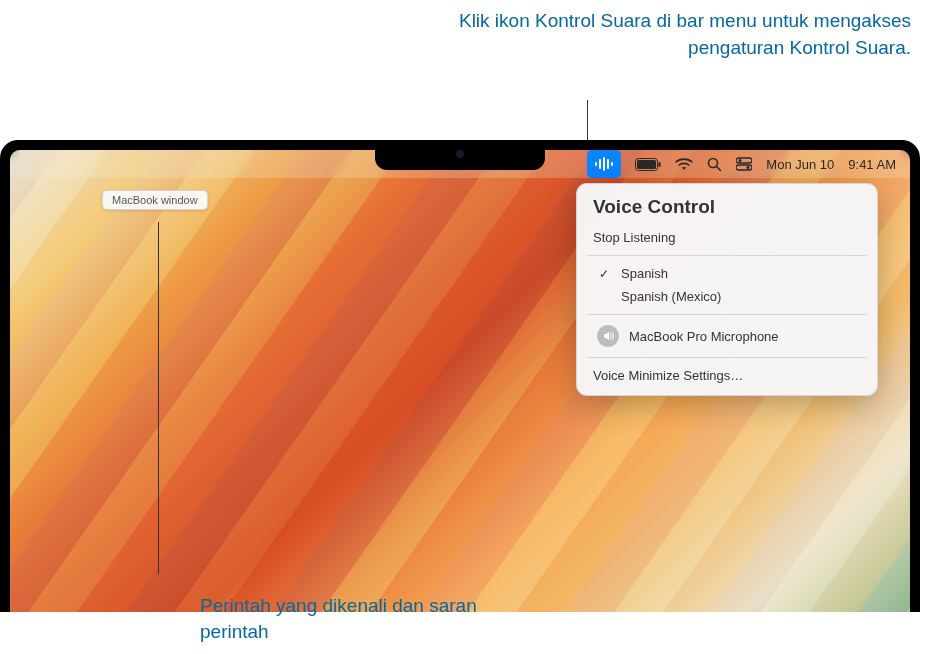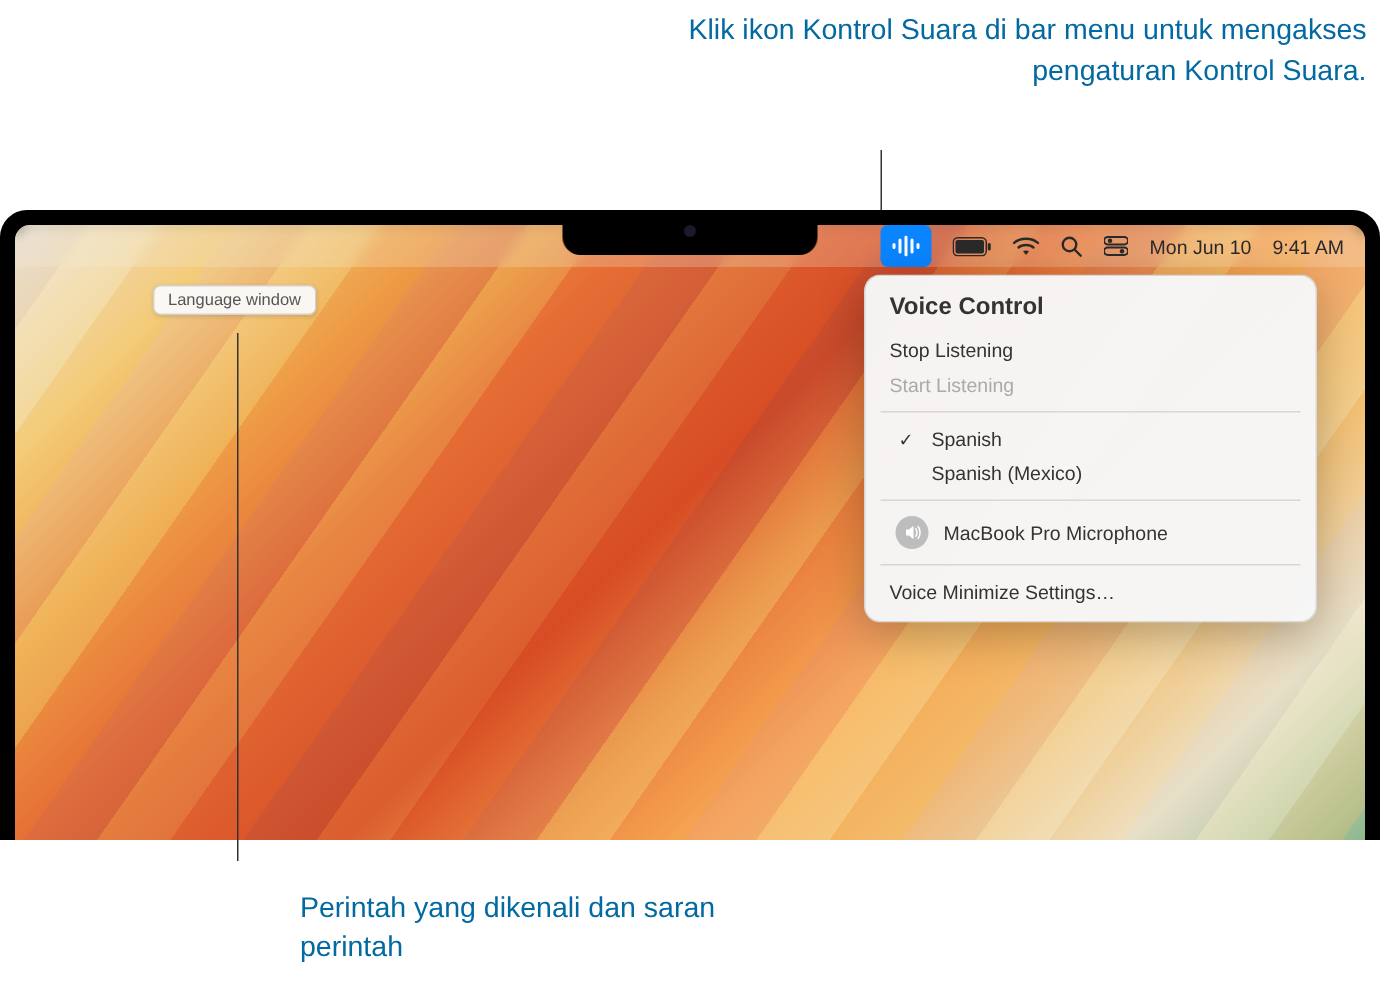--- a/index.html
+++ b/index.html
@@ -43,21 +43,21 @@
       left: 158px;
       width: 1px;
       height: 352px;
       background: #333;
     }
     .laptop-frame {
       position: absolute;
       top: 140px;
       left: 0;
       width: 920px;
-      height: 420px;
+      height: 472px;
       background: #000;
       border-radius: 18px 18px 0 0;
       padding: 10px 10px 0 10px;
     }
     .notch {
       position: absolute;
       top: 0;
       left: 50%;
       transform: translateX(-50%);
       width: 170px;
@@ -148,21 +148,21 @@
       border: 0.5px solid rgba(0,0,0,0.12);
       border-radius: 11px;
       box-shadow: 0 8px 30px rgba(0,0,0,0.25);
       padding: 8px 6px;
       z-index: 20;
       font-size: 13px;
       color: #333;
     }
     .dd-title {
       font-weight: 700;
-      font-size: 16px;
+      font-size: 19px;
       padding: 4px 10px 8px 10px;
     }
     .dd-item {
       padding: 4px 10px;
       border-radius: 5px;
       cursor: default;
     }
     .dd-item.disabled { color: #aaa; }
     .dd-sep {
       height: 1px;
@@ -248,27 +248,26 @@
           <rect x="0" y="1" width="16" height="5" rx="2.5" fill="none" stroke="#2a2a2a" stroke-width="1.3"></rect>
           <circle cx="4" cy="3.5" r="1.5" fill="#2a2a2a"></circle>
           <rect x="0" y="8" width="16" height="5" rx="2.5" fill="none" stroke="#2a2a2a" stroke-width="1.3"></rect>
           <circle cx="12" cy="10.5" r="1.5" fill="#2a2a2a"></circle>
         </svg>
       </div>
       <div class="menubar-item datetime">Mon Jun 10</div>
       <div class="menubar-item datetime">9:41 AM</div>
     </div>
 
-    <div class="command-bubble">Language window</div>
+    <div class="command-bubble">MacBook window</div>
 
     <div class="dropdown">
       <div class="dd-title">Voice Control</div>
 
       <div class="dd-item">Stop Listening</div>
-      <div class="dd-item disabled">Start Listening</div>
 
       <div class="dd-sep"></div>
 
       <div class="lang-row">
         <span class="lang-check">✓</span>
         <span>Spanish</span>
       </div>
       <div class="lang-row">
         <span class="lang-check"></span>
         <span>Spanish (Mexico)</span>

